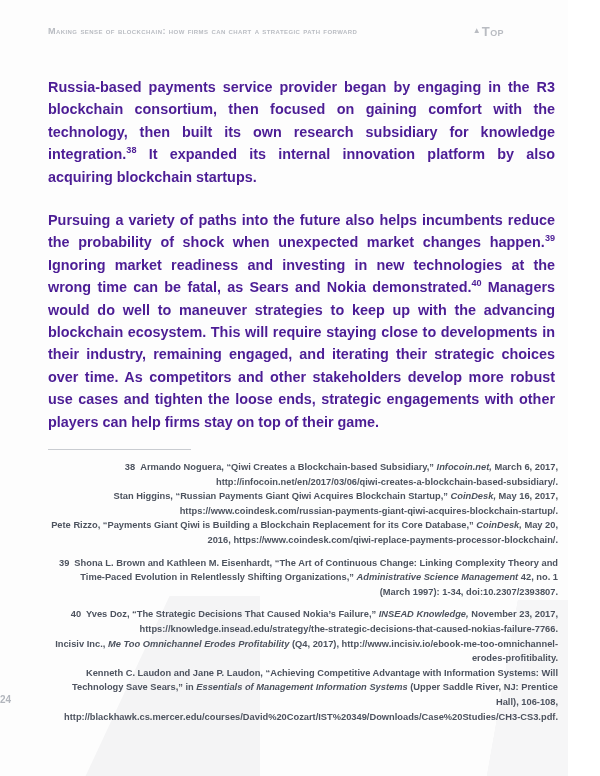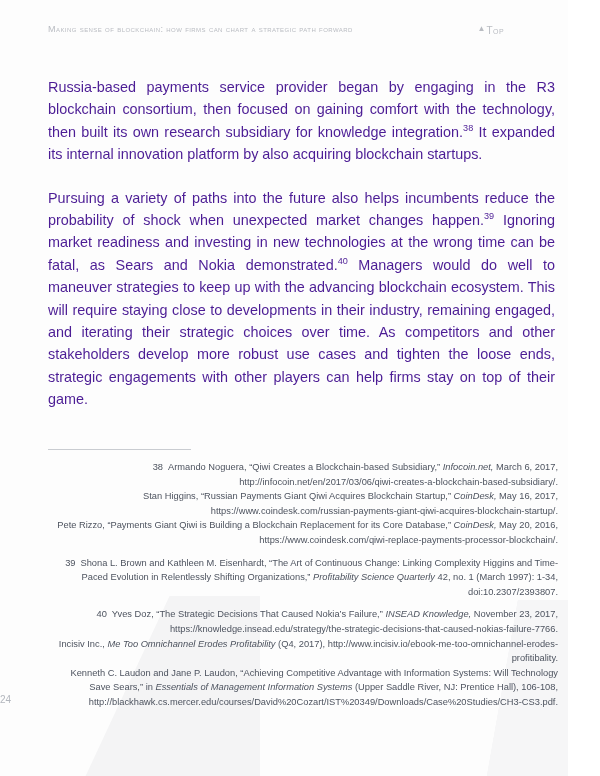--- a/index.html
+++ b/index.html
@@ -13,20 +13,21 @@
     font-family: "Liberation Sans", sans-serif;
     overflow: hidden;
   }
 
   #page {
     position: relative;
     width: 568px;
     height: 776px;
     background: #fdfdfd;
     overflow: hidden;
+    font-weight: bold;
   }
 
   
   .wm {
     position: absolute;
     pointer-events: none;
   }
   #wm-diagonal {
     left: -70px;
     bottom: -150px;
@@ -73,21 +74,21 @@
     white-space: nowrap;
     margin-right: 24px;
   }
   #top-link .caret {
     display: inline-block;
     font-size: 8px;
     line-height: 1;
     transform: translateY(-1px);
   }
   #top-link .lbl {
-    font-size: 10px;
+    font-size: 13px;
     letter-spacing: 0.42px;
     font-variant: small-caps;
     text-transform: lowercase;
   }
   #top-link .lbl::first-letter { text-transform: uppercase; }
 
   
   #body-content {
     position: absolute;
     left: 48px;
@@ -167,20 +168,20 @@
 
   <div id="body-content">
       <p class="para"><span>Russia-based payments service provider began by engaging in the R3 blockchain consortium, then focused on gaining comfort with the technology, then built its own research subsidiary for knowledge integration.</span><sup>38</sup><span> It expanded its internal innovation platform by also acquiring blockchain startups.</span></p>
       <p class="para"><span>Pursuing a variety of paths into the future also helps incumbents reduce the probability of shock when unexpected market changes happen.</span><sup>39</sup><span> Ignoring market readiness and investing in new technologies at the wrong time can be fatal, as Sears and Nokia demonstrated.</span><sup>40</sup><span> Managers would do well to maneuver strategies to keep up with the advancing blockchain ecosystem. This will require staying close to developments in their industry, remaining engaged, and iterating their strategic choices over time. As competitors and other stakeholders develop more robust use cases and tighten the loose ends, strategic engagements with other players can help firms stay on top of their game.</span></p>
     </div>
 
   <div id="footnotes">
     <div id="footnote-rule"></div>
     <div id="footnote-list">
         <p class="fn"><span class="num">38</span><span>Armando Noguera, “Qiwi Creates a Blockchain-based Subsidiary,” </span><i>Infocoin.net,</i><span> March 6, 2017, http://infocoin.net/en/2017/03/06/qiwi-creates-a-blockchain-based-subsidiary/.</span><br><span>Stan Higgins, “Russian Payments Giant Qiwi Acquires Blockchain Startup,” </span><i>CoinDesk,</i><span> May 16, 2017, https://www.coindesk.com/russian-payments-giant-qiwi-acquires-blockchain-startup/.</span><br><span>Pete Rizzo, “Payments Giant Qiwi is Building a Blockchain Replacement for its Core Database,” </span><i>CoinDesk,</i><span> May 20, 2016, https://www.coindesk.com/qiwi-replace-payments-processor-blockchain/.</span></p>
-        <p class="fn"><span class="num">39</span><span>Shona L. Brown and Kathleen M. Eisenhardt, “The Art of Continuous Change: Linking Complexity Higgins and Time-Paced Evolution in Relentlessly Shifting Organizations,” </span><i>Profitability Science Quarterly</i><span> 42, no. 1 (March 1997): 1-34, doi:10.2307/2393807.</span></p>
+        <p class="fn"><span class="num">39</span><span>Shona L. Brown and Kathleen M. Eisenhardt, “The Art of Continuous Change: Linking Complexity Theory and Time-Paced Evolution in Relentlessly Shifting Organizations,” </span><i>Administrative Science Management</i><span> 42, no. 1 (March 1997): 1-34, doi:10.2307/2393807.</span></p>
         <p class="fn"><span class="num">40</span><span>Yves Doz, “The Strategic Decisions That Caused Nokia’s Failure,” </span><i>INSEAD Knowledge,</i><span> November 23, 2017, https://knowledge.insead.edu/strategy/the-strategic-decisions-that-caused-nokias-failure-7766.</span><br><span>Incisiv Inc., </span><i>Me Too Omnichannel Erodes Profitability</i><span> (Q4, 2017), http://www.incisiv.io/ebook-me-too-omnichannel-erodes-profitibality.</span><br><span>Kenneth C. Laudon and Jane P. Laudon, “Achieving Competitive Advantage with Information Systems: Will Technology Save Sears,” in </span><i>Essentials of Management Information Systems</i><span> (Upper Saddle River, NJ: Prentice Hall), 106-108, http://blackhawk.cs.mercer.edu/courses/David%20Cozart/IST%20349/Downloads/Case%20Studies/CH3-CS3.pdf.</span></p>
       </div>
   </div>
 
   <div id="page-number">24</div>
 
 </div>
 
 </body></html>

